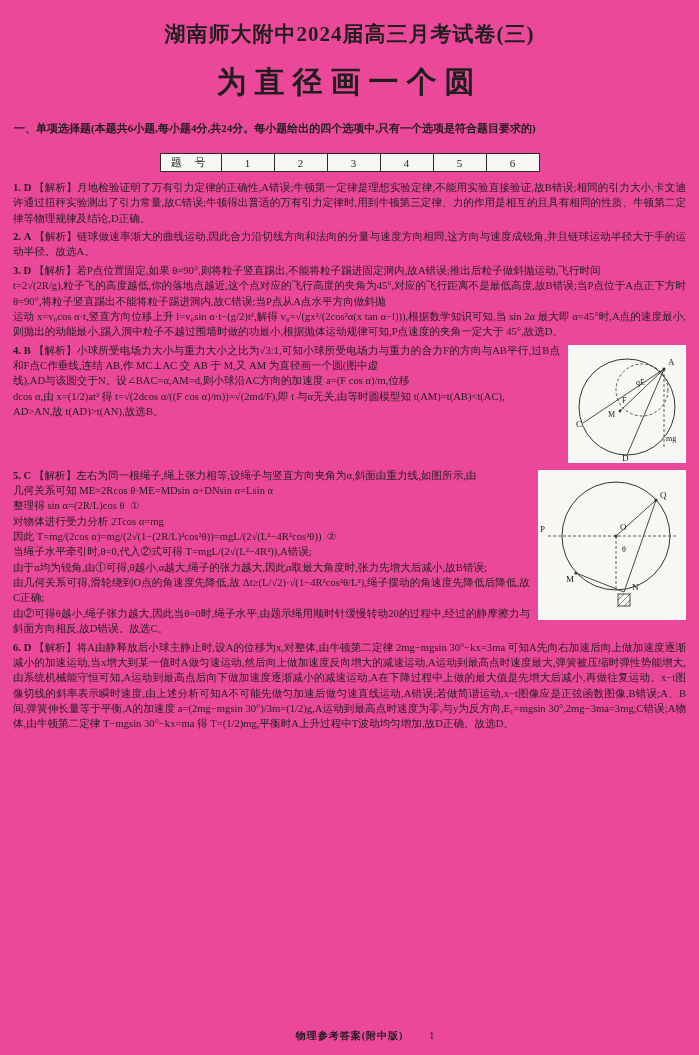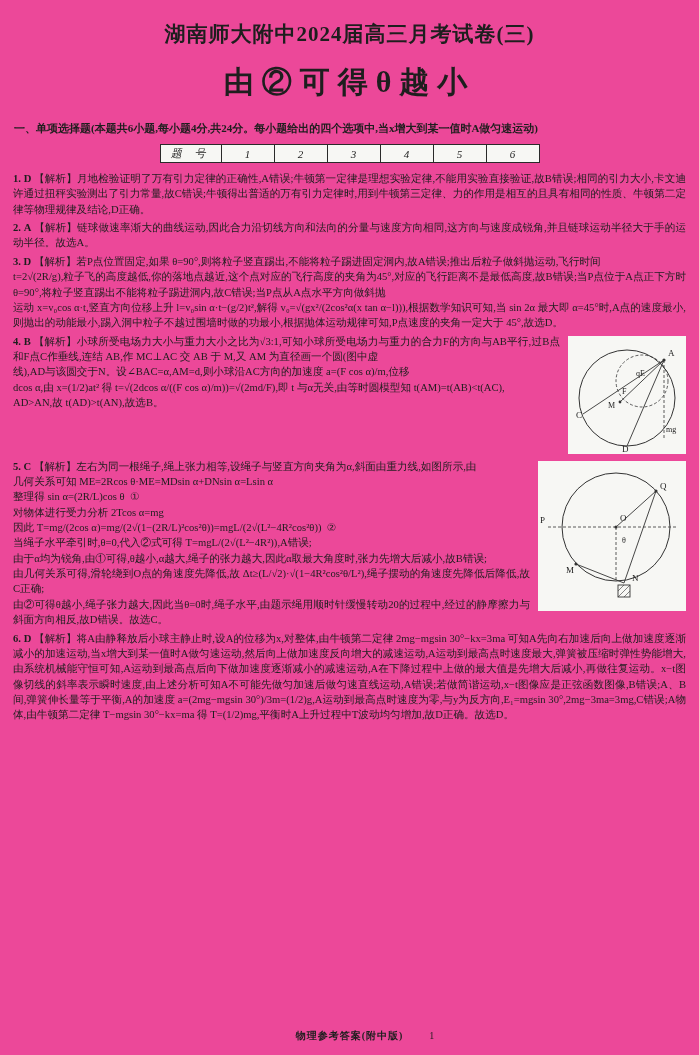--- a/index.html
+++ b/index.html
@@ -12,21 +12,21 @@
     text-align:center;padding-top:20px;font-size:21px;font-weight:bold;
     letter-spacing:1px;
   }
   .subtitle{
     text-align:center;font-size:30px;font-weight:bold;margin-top:14px;
     letter-spacing:8px;
   }
   .section-heading{
     font-size:11px;font-weight:bold;margin:18px 14px 6px 14px;
   }
-  table.ans-table{border-collapse:collapse;margin:8px auto 8px auto;font-style:italic;}
+  table.ans-table{border-collapse:collapse;margin:17px auto 8px auto;}
   table.ans-table td{
     border:1px solid #2a2a2a;min-width:40px;height:17px;text-align:center;
     font-size:11px;padding:0 6px;background:#f7f7f4;
   }
   table.ans-table td.lbl{min-width:48px;letter-spacing:5px;font-weight:normal;}
   .content{margin:4px 13px 0 13px;font-size:10.6px;line-height:1.45;text-align:justify;}
   .item{margin-bottom:3px;overflow:visible;}
   .item .txt{white-space:pre-wrap;}
   .item .num, .item .ans{font-weight:bold;}
   .item .tag{font-weight:normal;}
@@ -38,23 +38,23 @@
   }
   .footer .pg{margin-left:26px;font-weight:normal;}
   .clear{clear:both;}
 </style>
 </head>
 <body>
 
 <div class="page">
 
   <div class="title">湖南师大附中2024届高三月考试卷(三)</div>
-  <div class="subtitle">由②可得θ越小</div>
+  <div class="subtitle">为直径画一个圆</div>
 
-  <div class="section-heading">一、单项选择题(本题共6小题,每小题4分,共24分。每小题给出的四个选项中,当x增大到某一值时A做匀速运动)</div>
+  <div class="section-heading">一、单项选择题(本题共6小题,每小题4分,共24分。每小题给出的四个选项中,只有一个选项是符合题目要求的)</div>
 
   <table class="ans-table">
     <tbody>
         <tr>
       <td class="lbl">题 号</td>
       <td>1</td>
       <td>2</td>
       <td>3</td>
       <td>4</td>
       <td>5</td>

